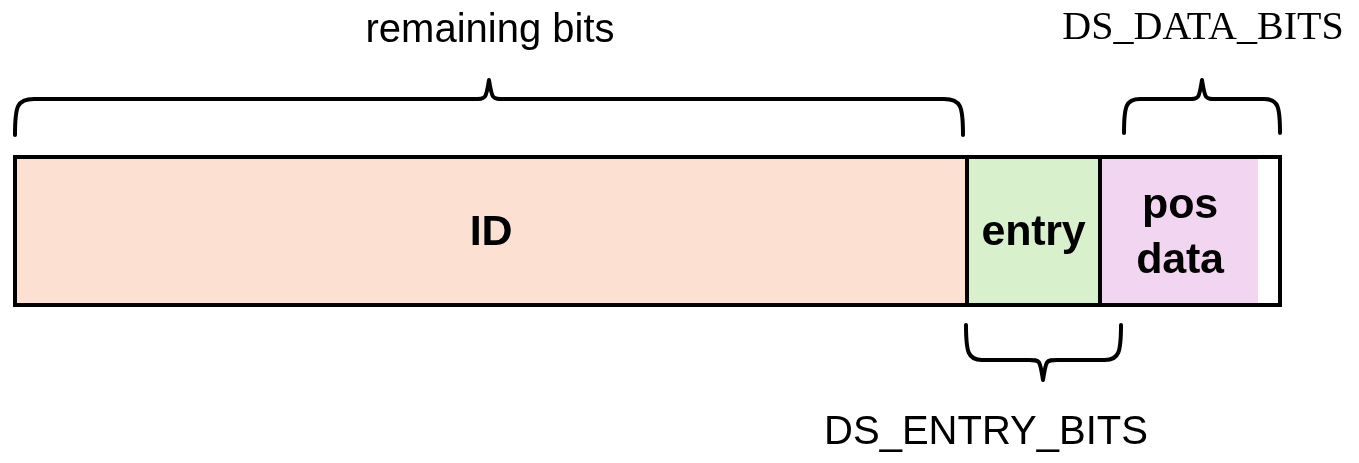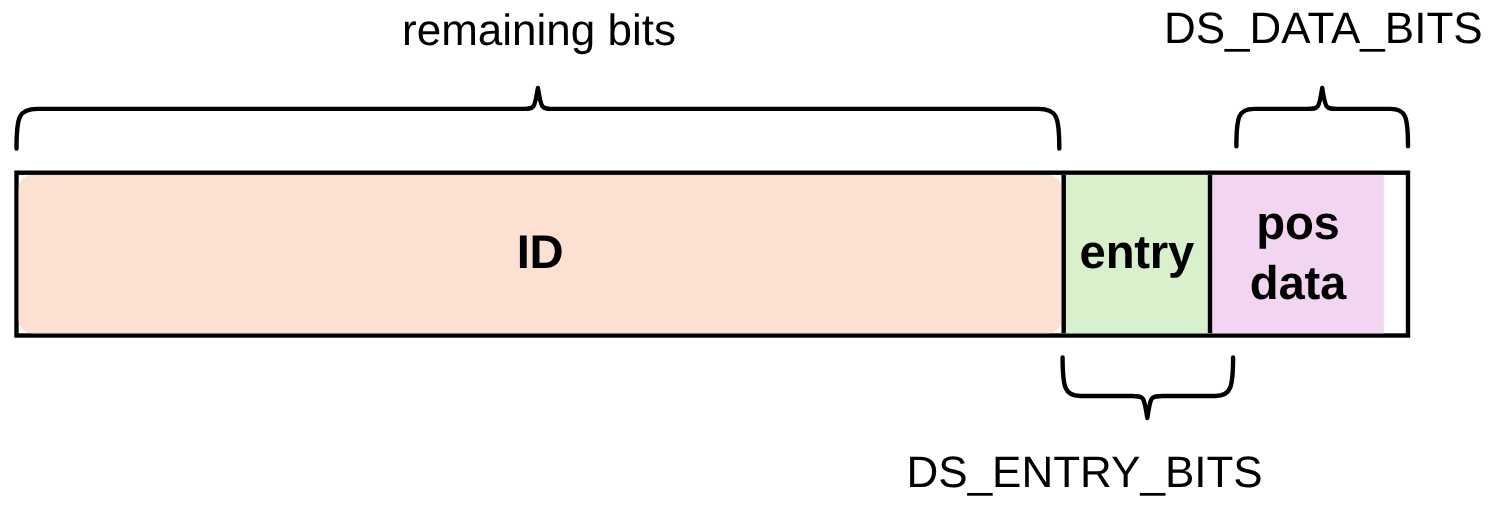--- a/index.html
+++ b/index.html
@@ -45,34 +45,34 @@
     flex-direction: column;
     align-items: center;
     justify-content: center;
     font-weight: bold;
     font-size: 43px;
     line-height: 1.28;
     letter-spacing: -0.2px;
     color: #000000;
     overflow: hidden;
   }
-  .cell-id      { width: 948px; border-radius: 12px; }
+  .cell-id      { width: 948px; }
   .cell-entry   { width: 133px; border-left: 4px solid #000000; }
   .cell-data    { width: 160px; border-left: 4px solid #000000; }
 
   
   .label {
     position: absolute;
     font-size: 40px;
     line-height: 1;
     white-space: nowrap;
     color: #000000;
   }
   .label-remaining  { left: 490px; top: 8px;   transform: translateX(-50%); }
-  .label-data-bits  { left: 1203px; top: 6px;  transform: translateX(-50%); }
+  .label-data-bits  { left: 1203px; top: 6px;  transform: translateX(-50%); font-family: Liberation Serif, serif; }
   .label-entry-bits { left: 986px; top: 410px; transform: translateX(-50%); }
 </style>
 </head>
 <body>
 
 <div id="diagram">
 
   <svg class="svg-layer" viewBox="0 0 1359 463">
 
     <path fill="none" stroke="#000000" stroke-width="4" stroke-linecap="round" stroke-linejoin="round" d="M 15,135

